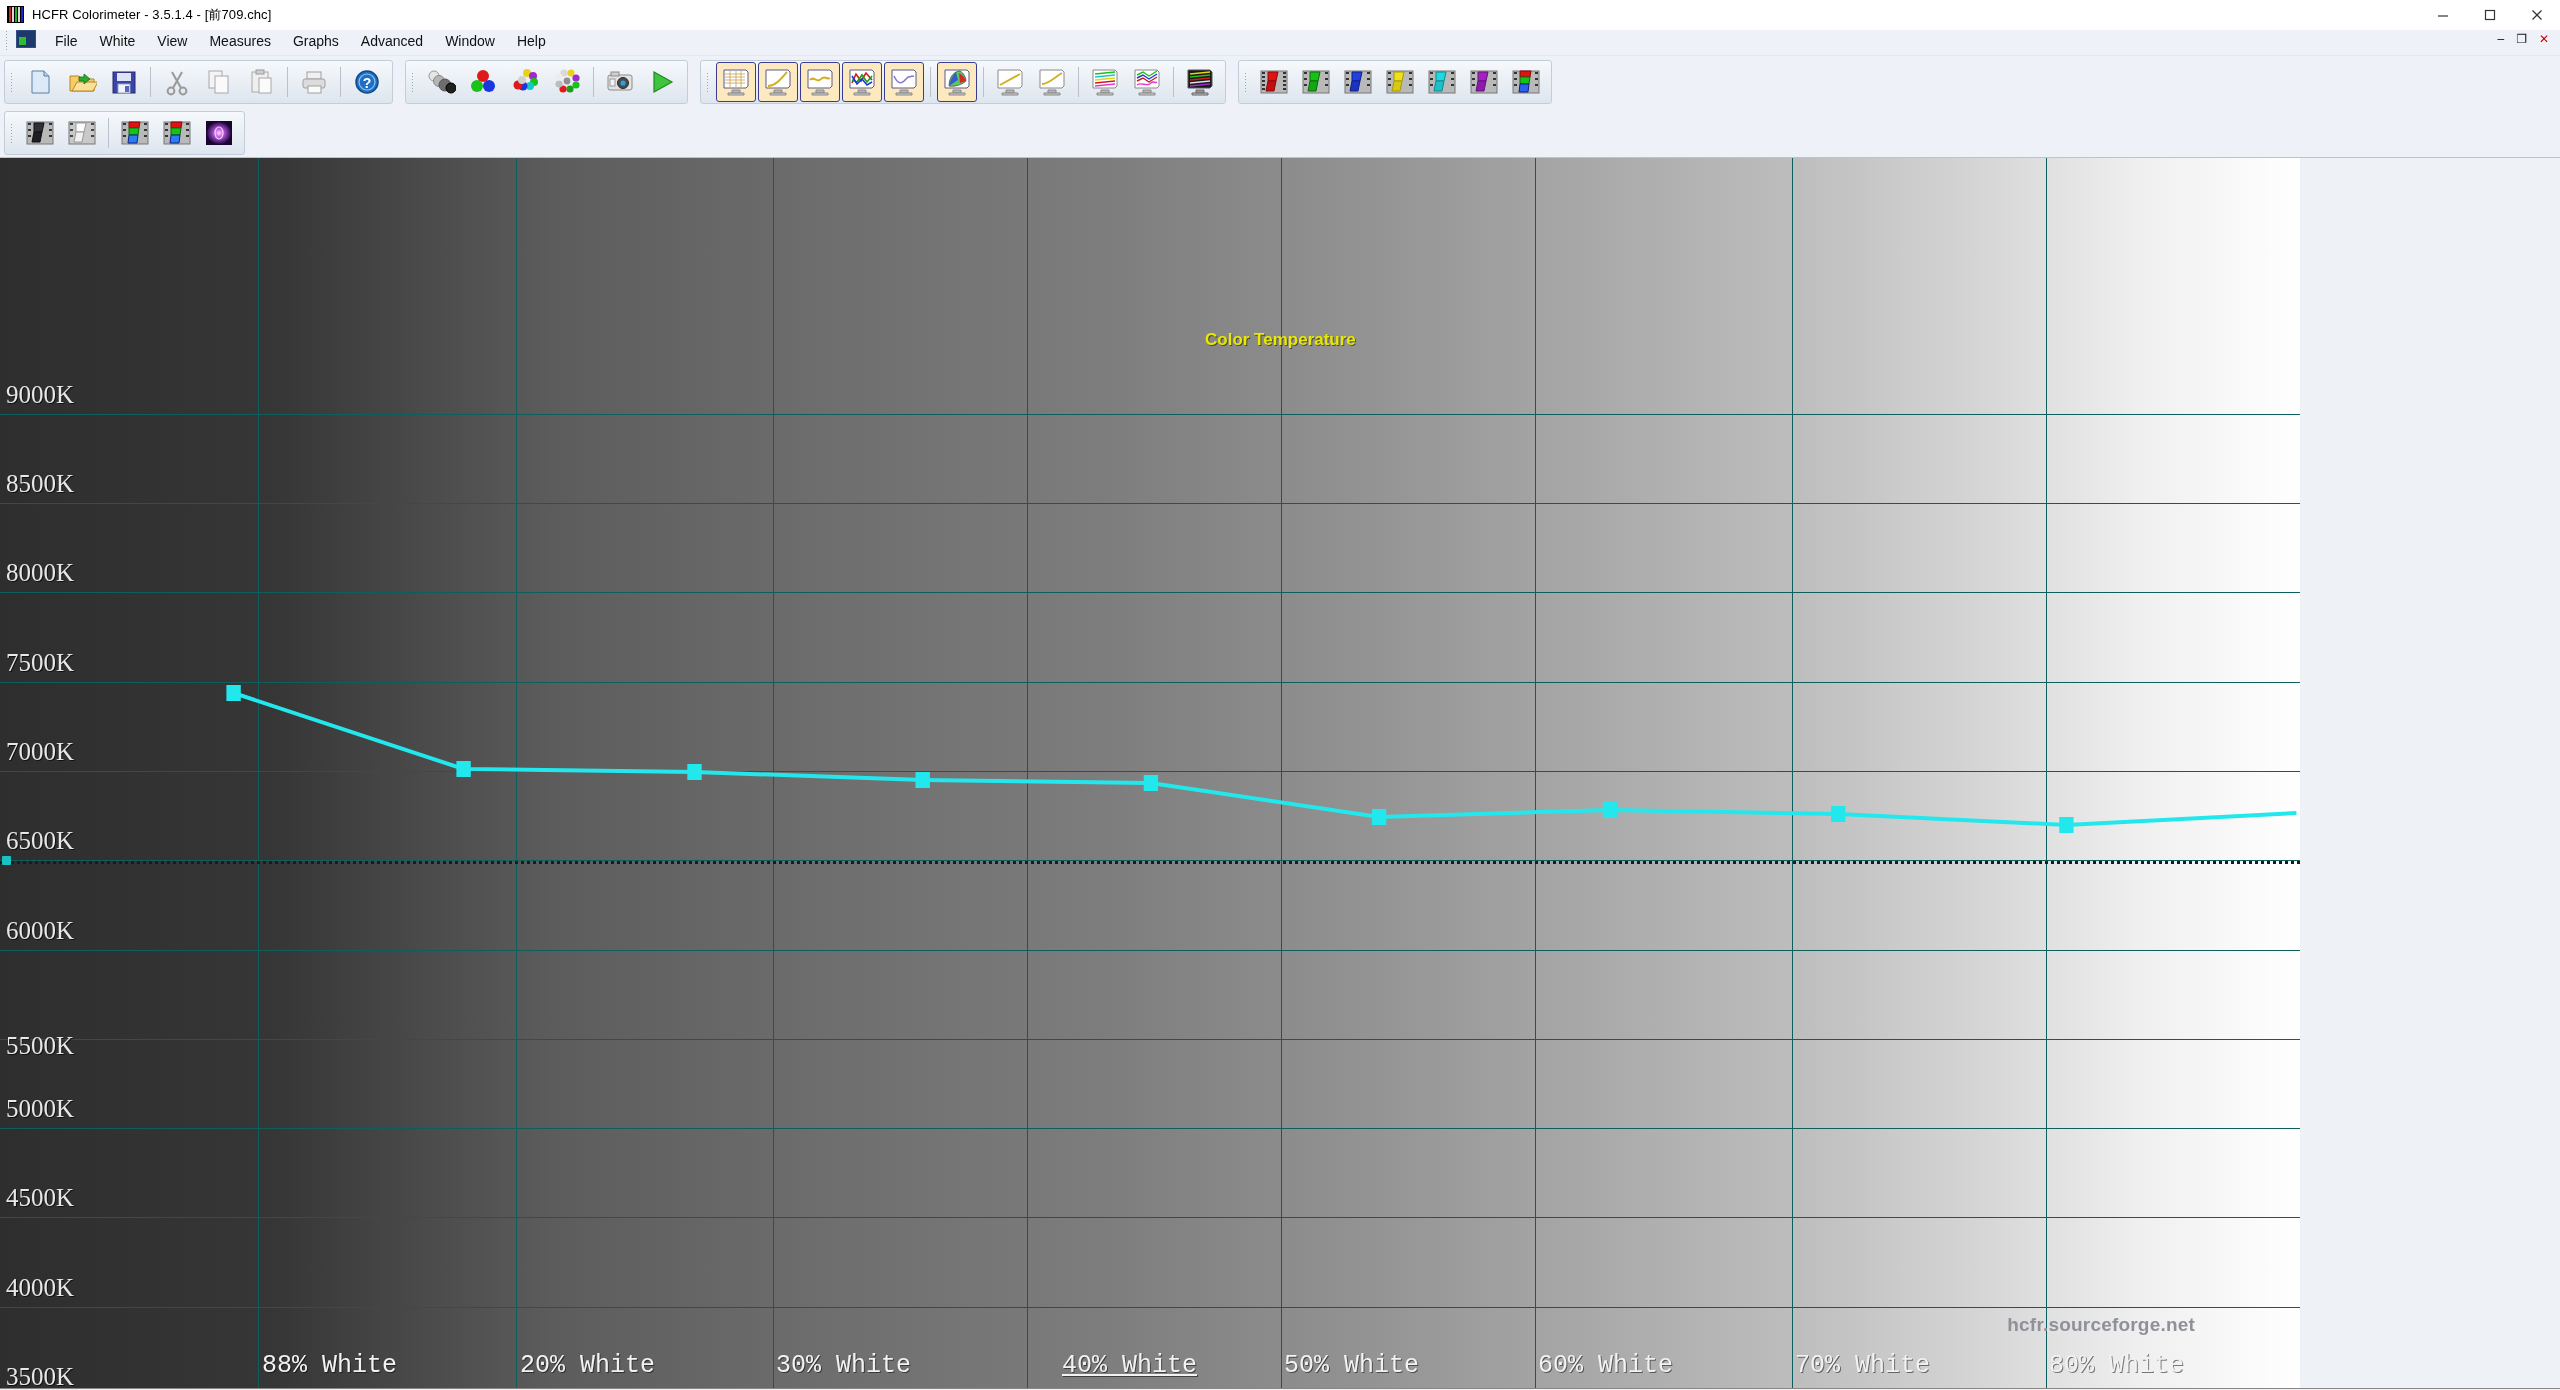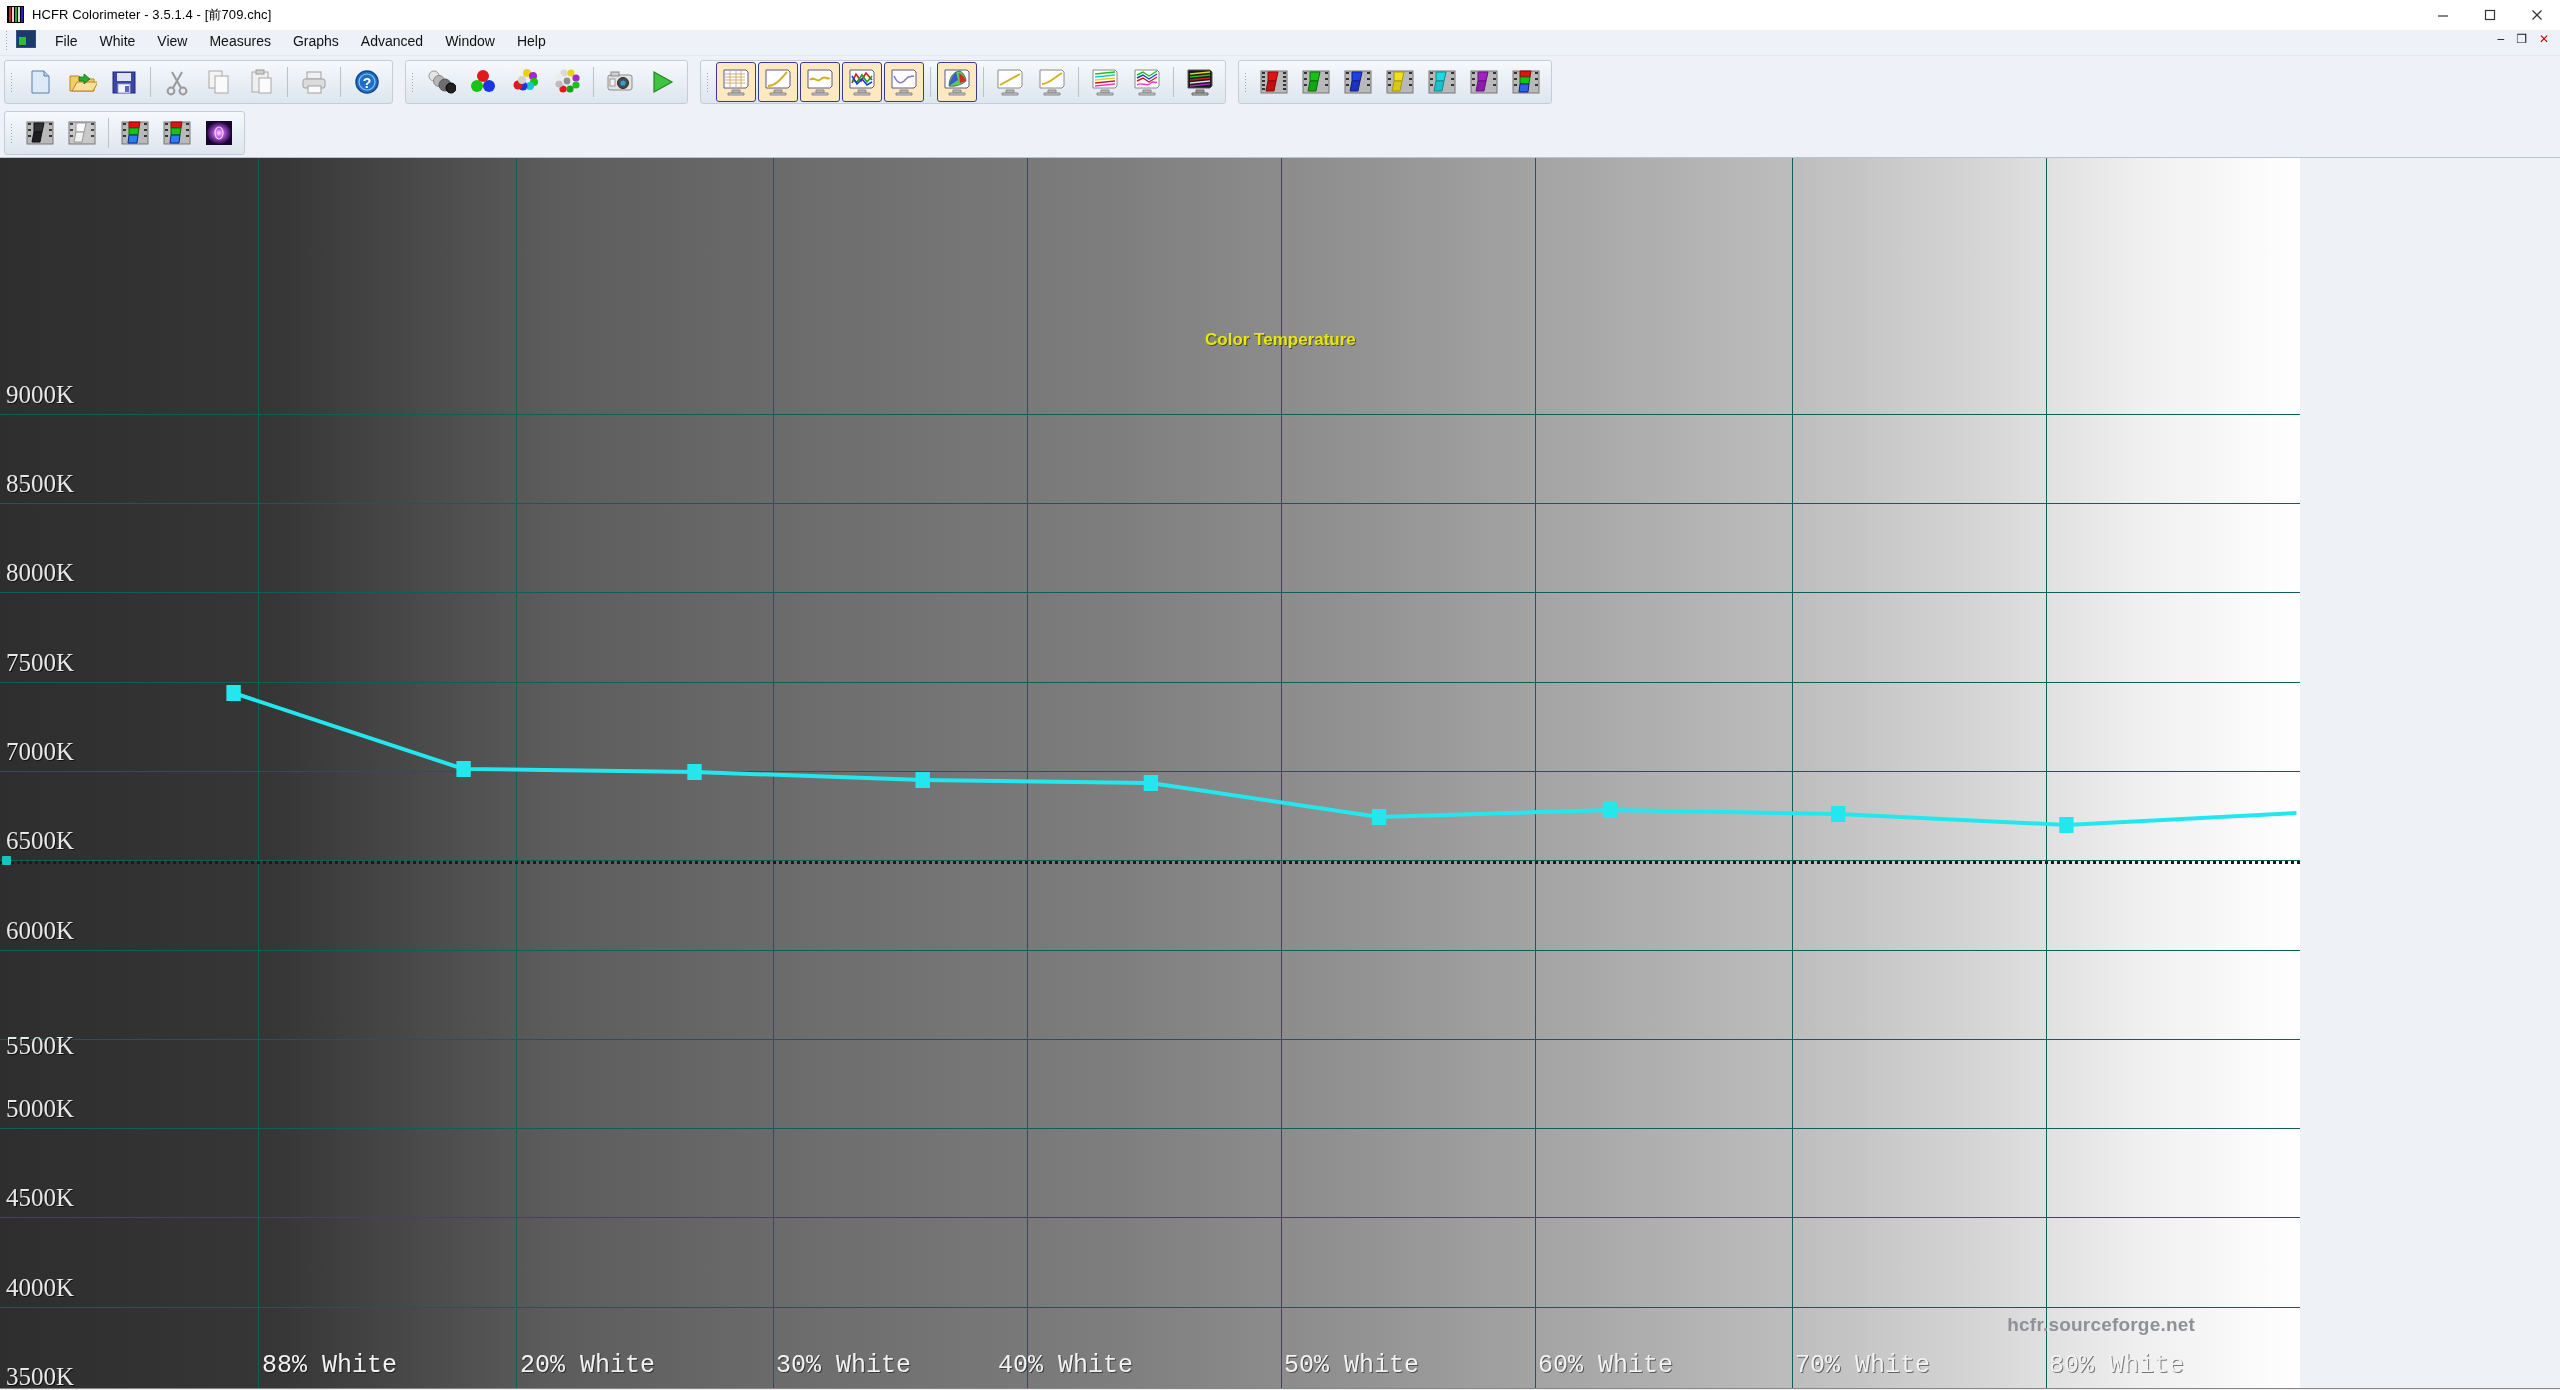--- a/index.html
+++ b/index.html
@@ -683,21 +683,21 @@
       <rect x="2038" y="648" width="16" height="16"></rect>
       <rect x="2292" y="659" width="16" height="16"></rect>
     </g>
   </svg>
 
   <div id="watermark">hcfr.sourceforge.net</div>
 
   <div class="xlabel" style="left:262px;">88% White</div>
   <div class="xlabel" style="left:520px;">20% White</div>
   <div class="xlabel" style="left:776px;">30% White</div>
-  <div class="xlabel" style="left:998px;">40% White</div>
+  <div class="xlabel" style="left:1062px;text-decoration:underline;">40% White</div>
   <div class="xlabel" style="left:1284px;">50% White</div>
   <div class="xlabel" style="left:1538px;">60% White</div>
   <div class="xlabel" style="left:1795px;">70% White</div>
   <div class="xlabel" style="left:2049px;">80% White</div>
   <div class="xlabel" style="left:2303px;">90% White</div>
 </div>
 
 <div id="tabbar">
   
   

